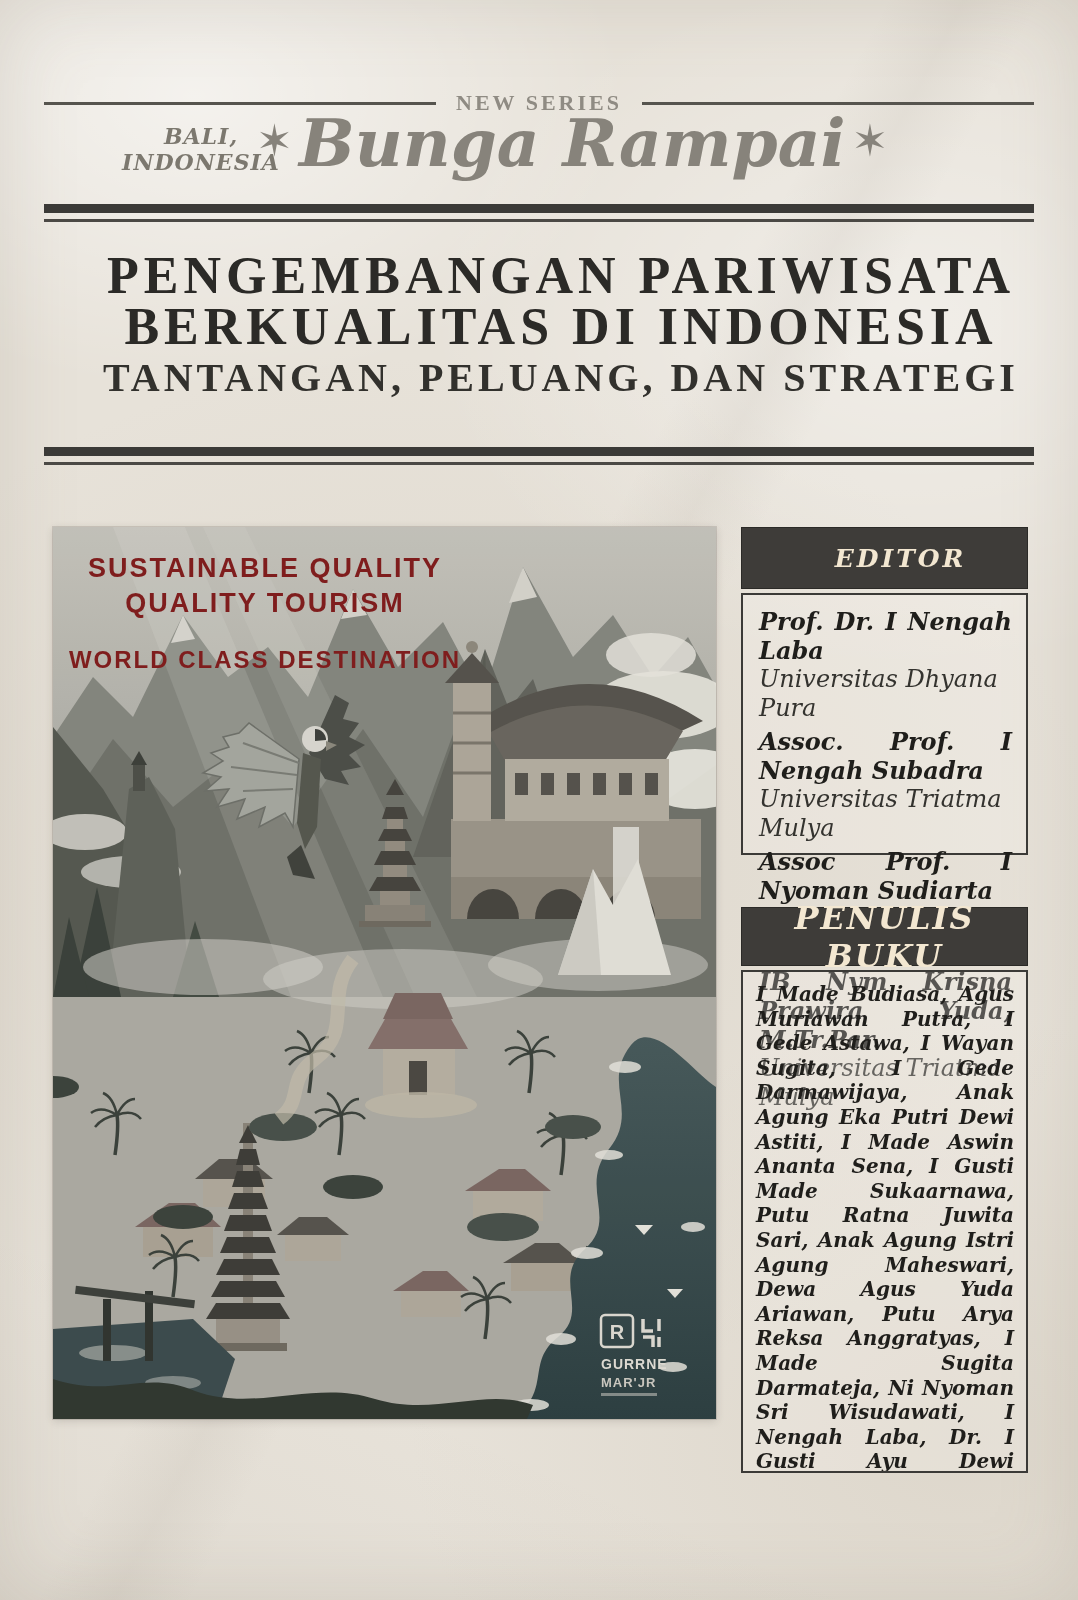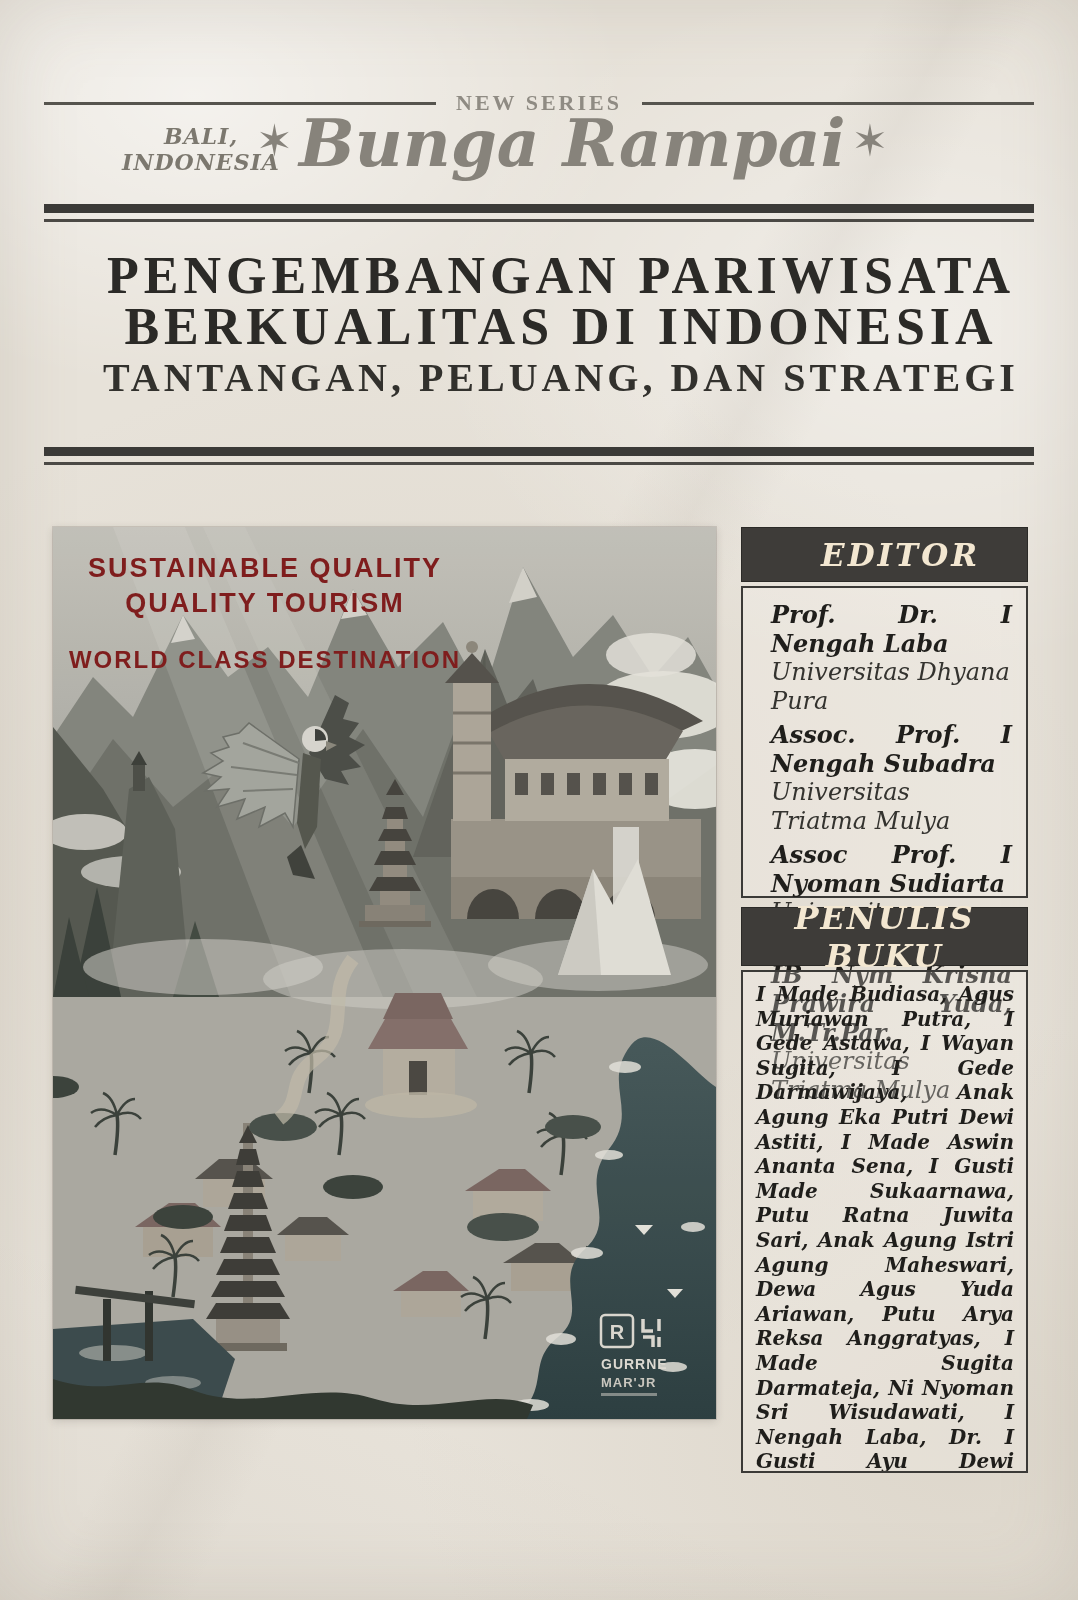--- a/index.html
+++ b/index.html
@@ -79,27 +79,27 @@
   
   .panel { position:absolute; left:741px; width:287px; }
   .editor-panel  { top:527px; }
   .authors-panel { top:907px; }
   .panel-header {
     background:#3e3c39; border:1px solid #2b2a27;
     color:#f3e7d1; text-align:center;
     font-family:"DejaVu Serif", serif; font-weight:bold; font-style:italic;
     display:flex; align-items:center; justify-content:center;
   }
-  .editor-panel .panel-header  { height:55px; font-size:31px; letter-spacing:3px;padding-left:32px; }
+  .editor-panel .panel-header  { height:62px; font-size:25px; letter-spacing:3px;padding-left:32px; }
   .authors-panel .panel-header { height:59px; font-size:32px; letter-spacing:2px; }
   .panel-body {
     margin-top:4px; border:2px solid #3b3a37;
     background:rgba(250,248,243,.25);
   }
-  .editor-panel .panel-body { padding:12px 14px 10px 28px; height:312px; }
+  .editor-panel .panel-body { padding:12px 14px 10px 16px; height:262px; }
   .authors-panel .panel-body { padding:10px 12px 8px 13px; height:503px; overflow:hidden; }
 
   .editor-entry { margin-bottom:4px; }
   .editor-name {
     font-weight:bold; font-style:italic; font-size:24px; line-height:29px;
     color:#1f1e1b; text-align:justify;
   }
   .editor-affil {
     font-style:italic; font-size:24px; line-height:29px; color:#34332f;
   }

